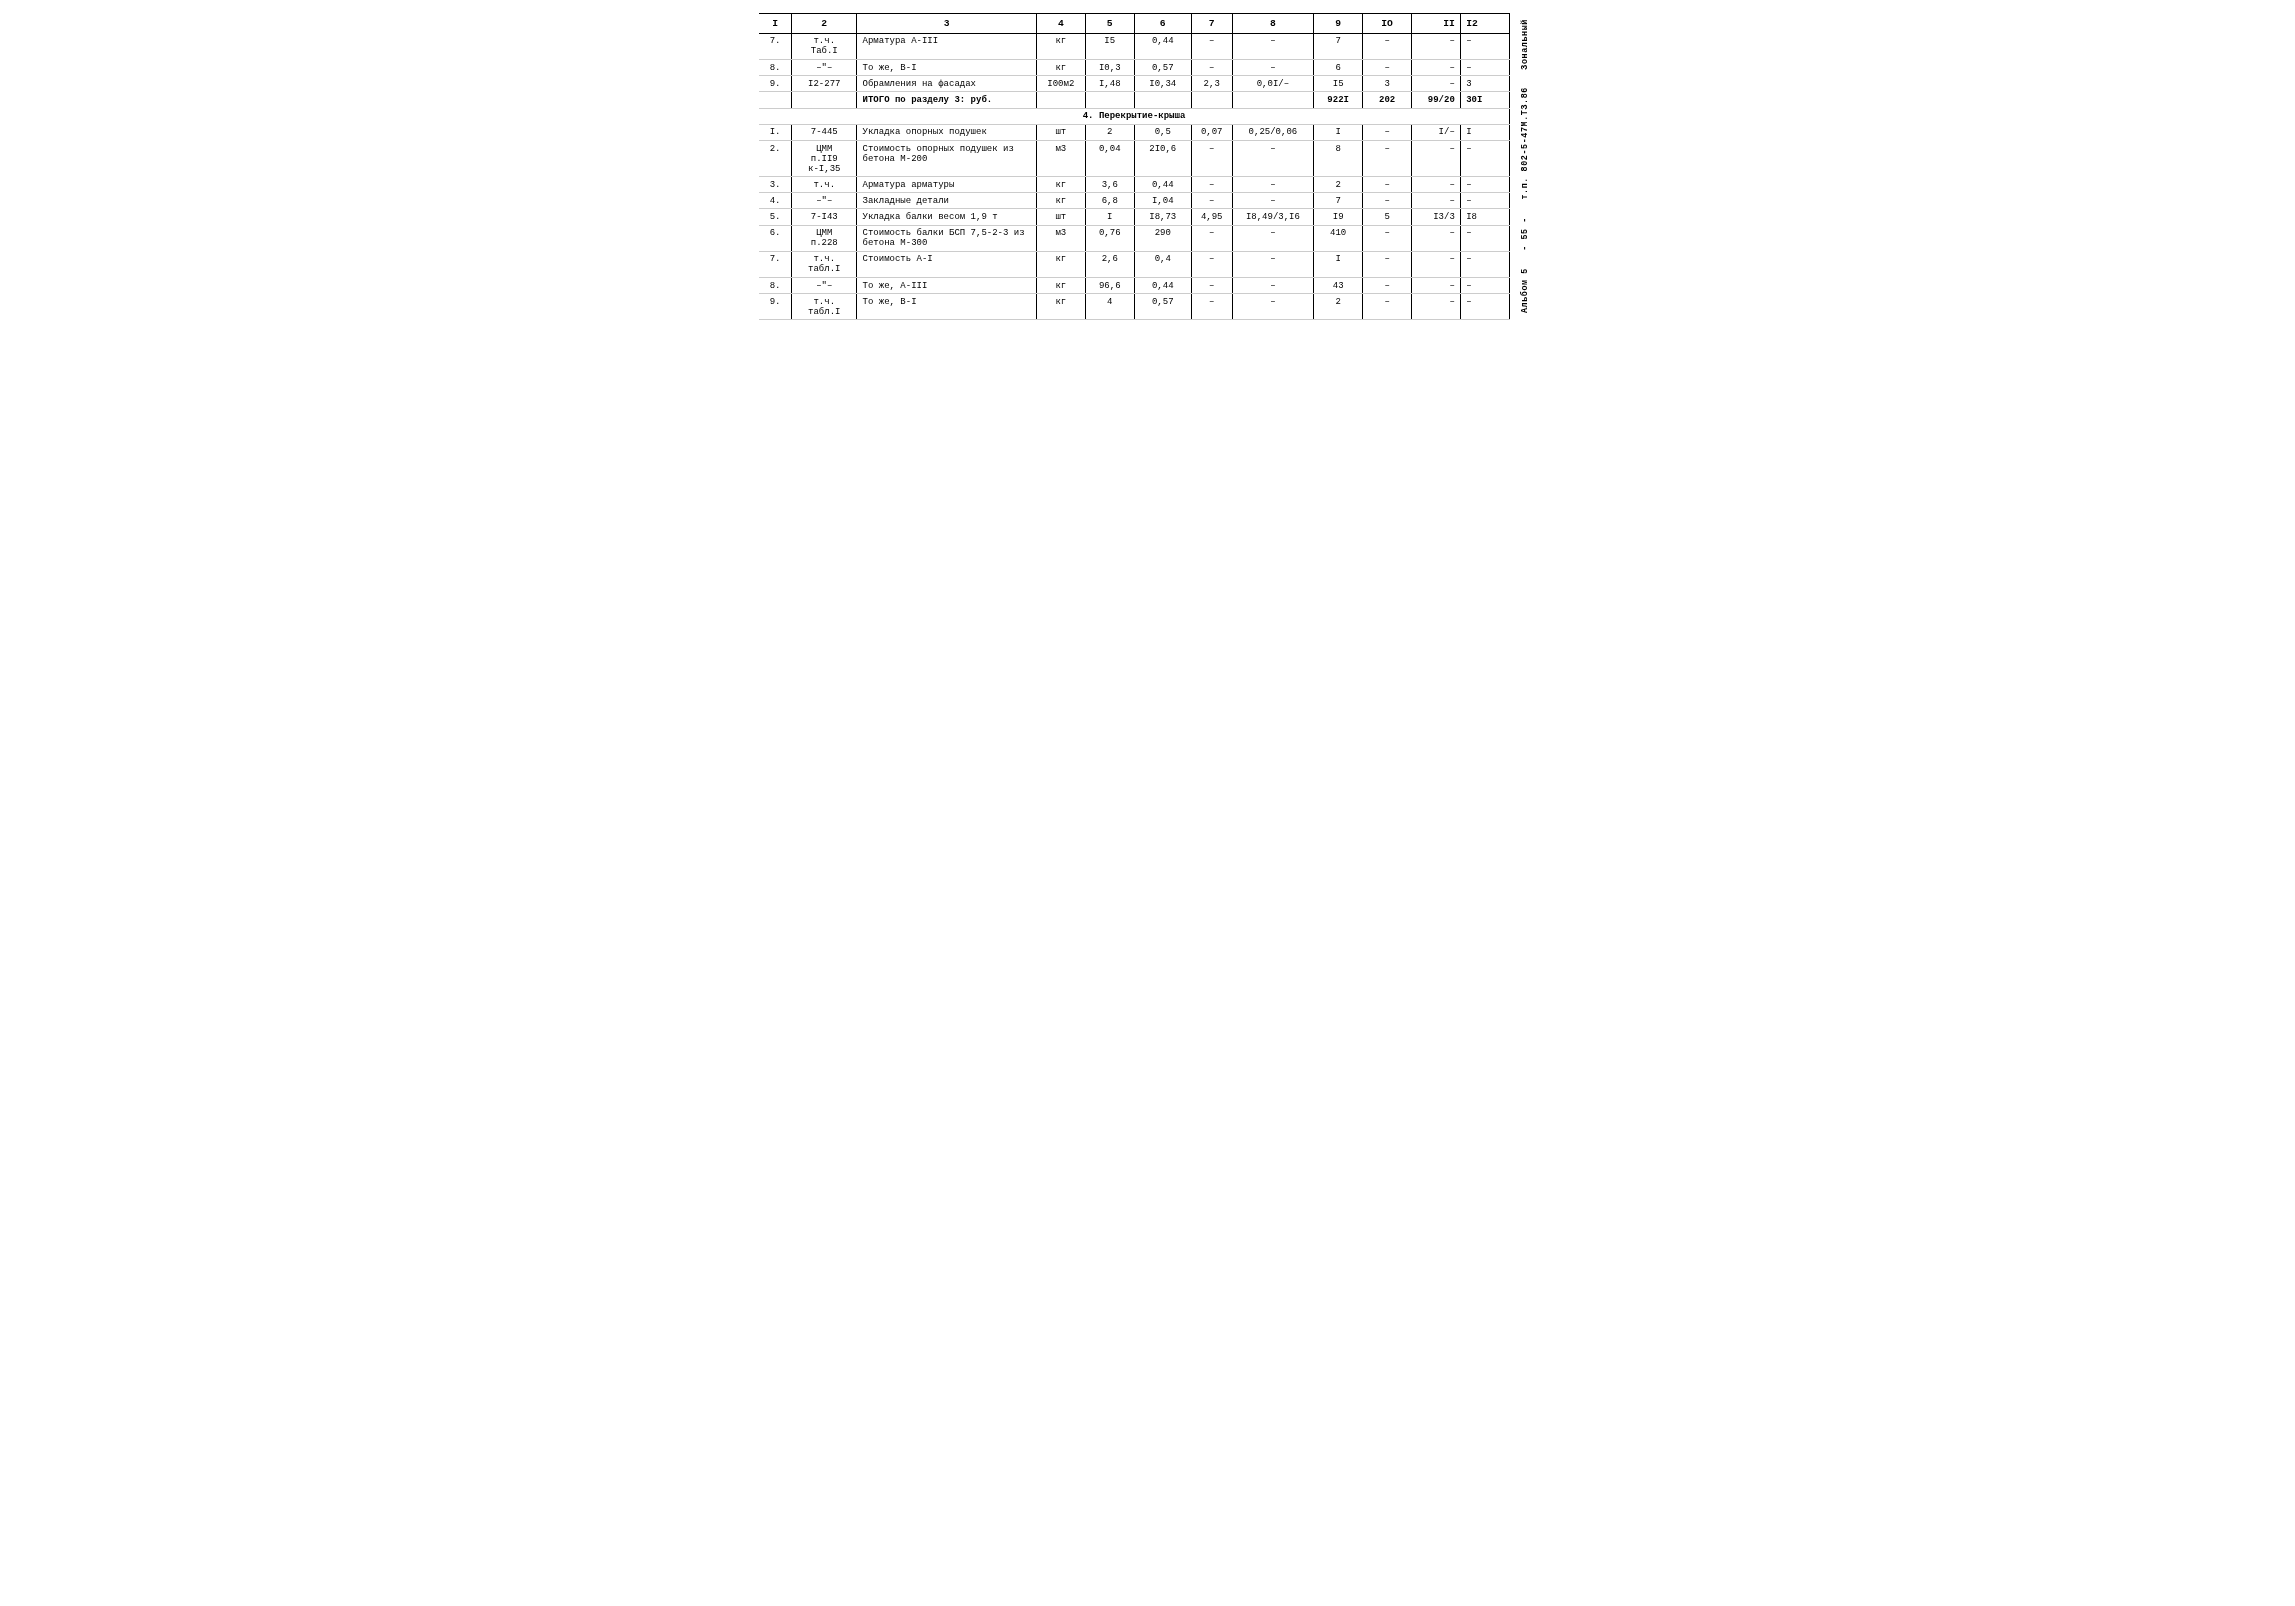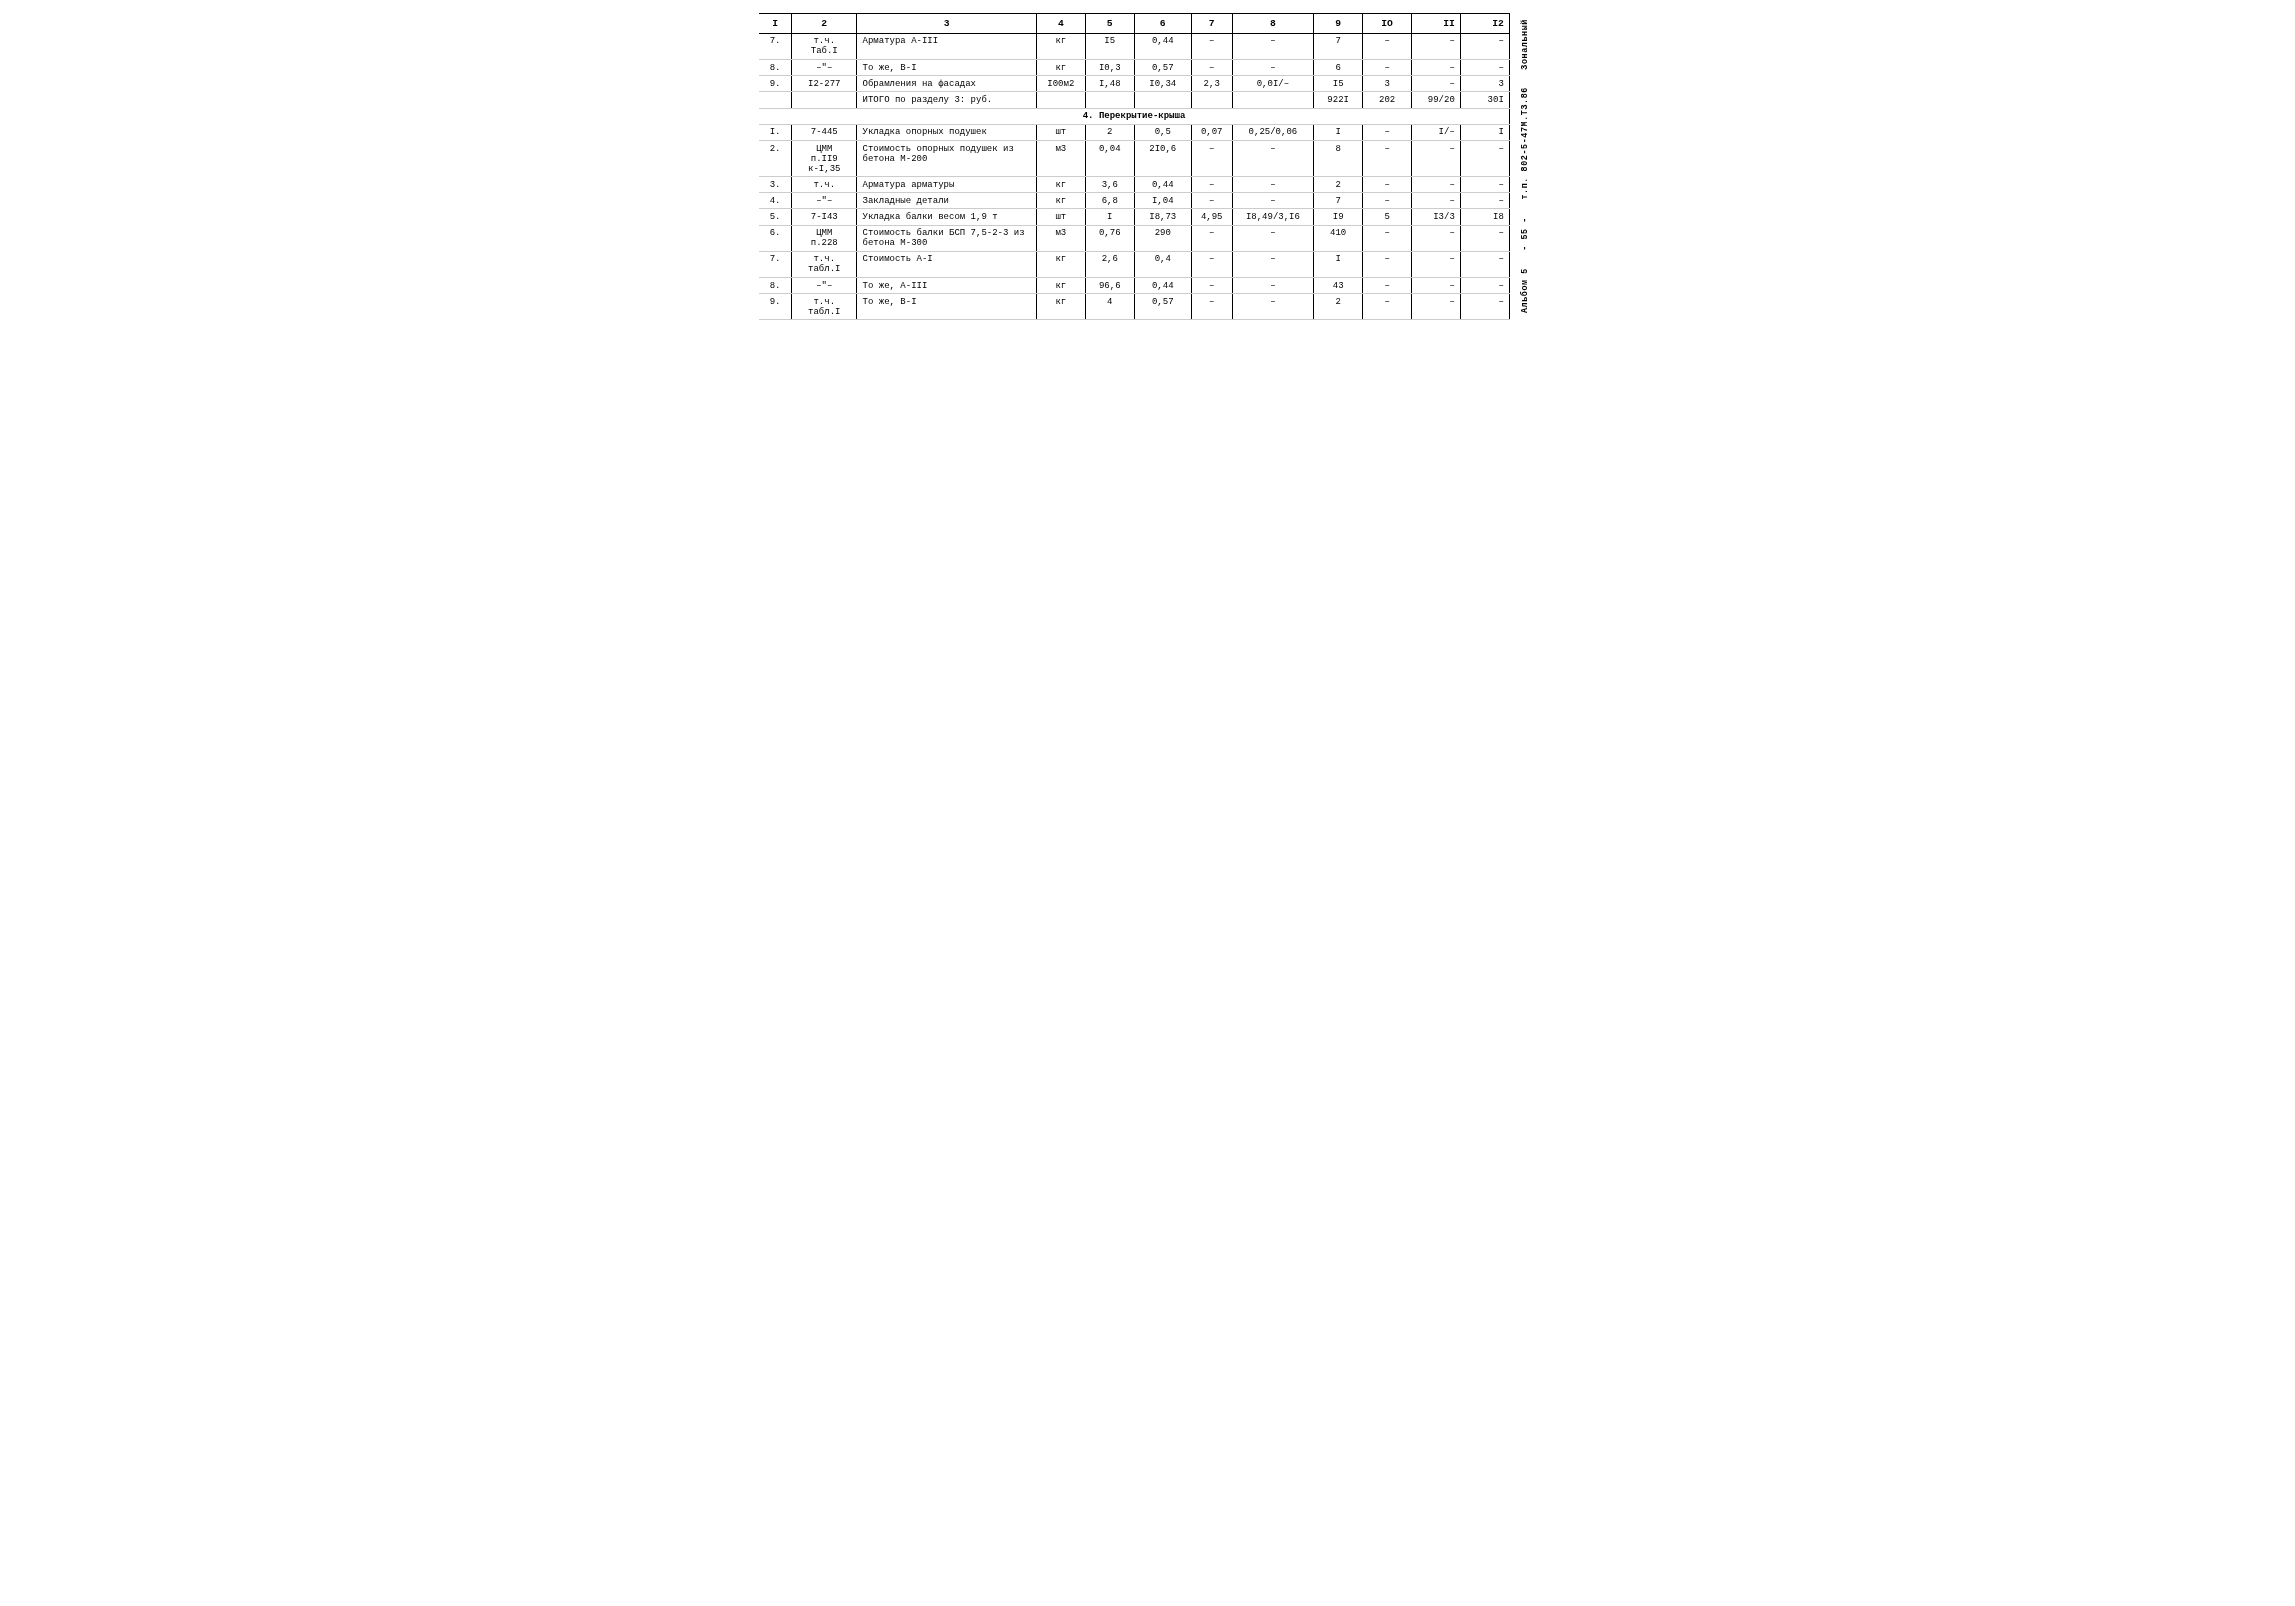--- a/index.html
+++ b/index.html
@@ -61,29 +61,29 @@
     .col-2 { width: 8%; text-align: center; }
     .col-3 { width: 22%; }
     .col-4 { width: 6%; text-align: center; }
     .col-5 { width: 6%; text-align: center; }
     .col-6 { width: 7%; text-align: center; }
     .col-7 { width: 5%; text-align: center; }
     .col-8 { width: 10%; text-align: center; }
     .col-9 { width: 6%; text-align: center; }
     .col-10 { width: 6%; text-align: center; }
     .col-11 { width: 6%; text-align: right; }
-    .col-12 { width: 6%; text-align: right; }
+    .col-12 { width: 6%; text-align: left; }
 
     .section-header {
       text-align: center;
       font-weight: bold;
     }
 
     .itogo-row td {
-      font-weight: normal;
+      font-weight: bold;
       margin-left: 28px;
     }
 
     .side-label {
       position: absolute;
       right: 0;
       top: 0;
       width: 23px;
       height: 100%;
       display: flex;

